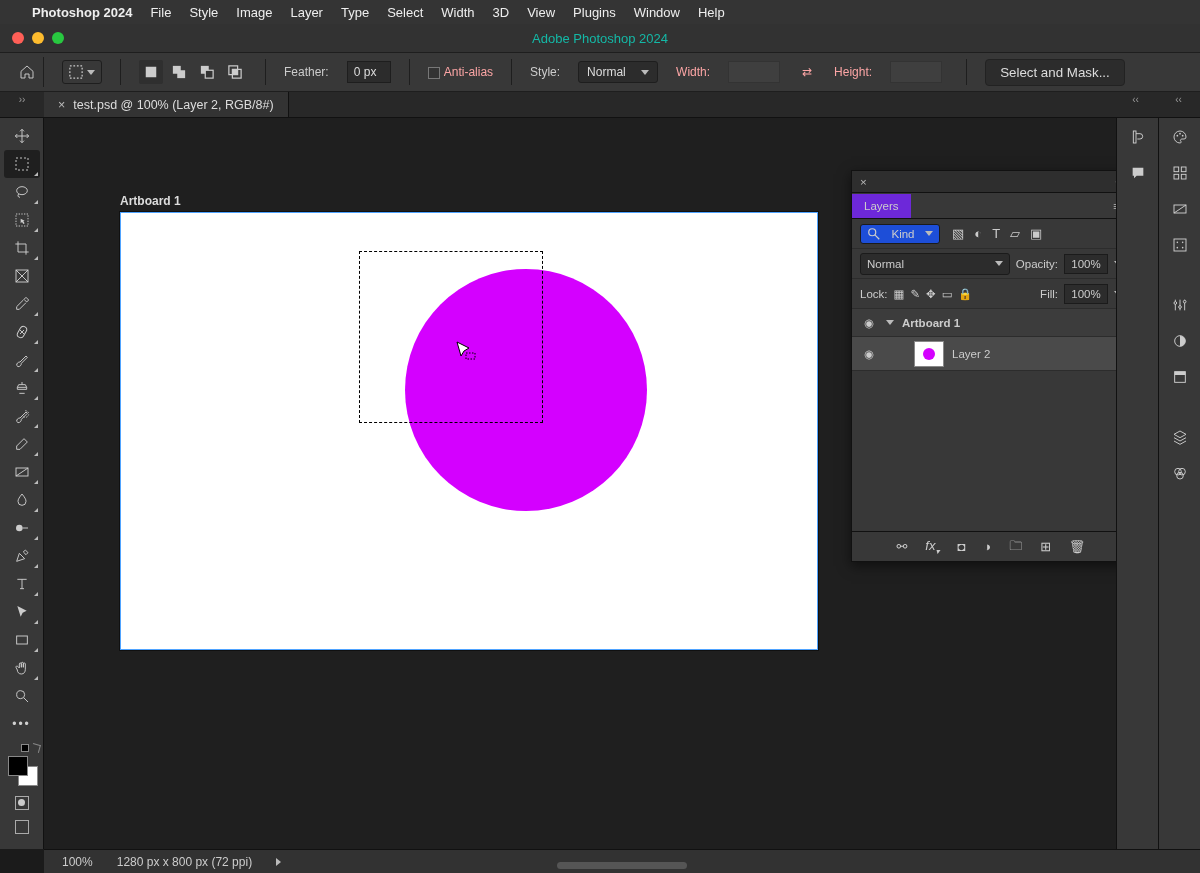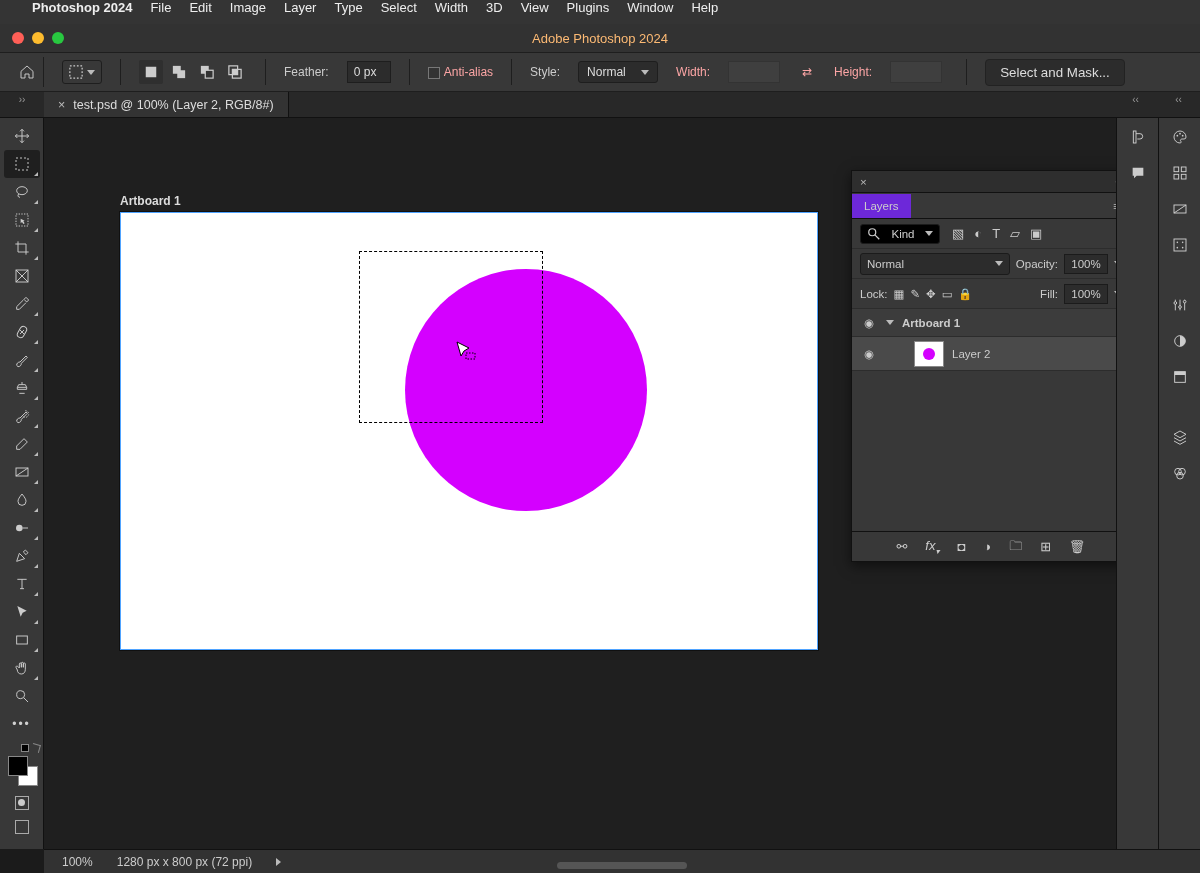--- a/index.html
+++ b/index.html
@@ -1,29 +1,29 @@
 <!DOCTYPE html>
 <html><head>
 <meta charset="utf-8">
 <style>
 * { margin: 0; padding: 0; box-sizing: border-box; font-family: -apple-system, "Helvetica Neue", Arial, sans-serif; user-select: none; }
 body { width: 1200px; height: 873px; background:#1b1b1b; overflow:hidden; color:#ddd; font-size:12px; }
 
 
-.mac-menubar { height:24px; background:#343434; display:flex; align-items:flex-start; padding:0 14px; gap:18px; color:#eee; font-size:13px; }
+.mac-menubar { height:24px; background:#343434; display:flex; align-items:center; padding:0 14px; gap:18px; color:#eee; font-size:13px; }
 .mac-menubar .apple { font-size:15px; }
 .mac-menubar .appname { font-weight:700; }
 .mac-menubar span { cursor:default; }
 
 
 .win-titlebar { height:28px; background:#323232; display:flex; align-items:center; position:relative; }
 .traffic { display:flex; gap:8px; padding-left:12px; }
 .dot { width:12px; height:12px; border-radius:50%; }
 .dot.r{background:#ff5f57;} .dot.y{background:#febc2e;} .dot.g{background:#28c840;}
-.win-title { position:absolute; left:0; right:0; text-align:center; color:#fdba74; font-size:13px; }
+.win-title { position:absolute; left:0; right:0; text-align:center; color:#14b8a6; font-size:13px; }
 
 
 .options-bar { height:40px; background:#383838; border-top:1px solid #1e1e1e; border-bottom:1px solid #1e1e1e; display:flex; align-items:center; padding:0 10px; gap:18px; color:#ccc; font-size:12px; }
 .home-btn { width:34px; height:30px; display:flex; align-items:center; justify-content:center; border-right:1px solid #1e1e1e; }
 .tool-dd { display:flex; align-items:center; gap:4px; padding:4px 6px; border:1px solid #1e1e1e; background:#383838; border-radius:3px;}
 .marq-mode { display:flex; gap:4px; align-items:center; }
 .marq-mode .mode { width:24px; height:24px; display:flex; align-items:center; justify-content:center; border-radius:2px; }
 .marq-mode .mode.active { background:#2f2f2f; }
 .txt-input { background:#2c2c2c; border:1px solid #1e1e1e; color:#ddd; padding:2px 6px; width:44px; height:22px; font-size:12px; }
 .style-dd { background:#2c2c2c; border:1px solid #1e1e1e; color:#ddd; padding:2px 8px 2px 8px; height:22px; width:80px; display:flex; align-items:center; justify-content:space-between; border-radius:3px;}
@@ -71,21 +71,21 @@
 
 
 .layers-panel { position:absolute; right:-15px; top:52px; width:280px; background:#383838; border:1px solid #111; box-shadow:0 4px 12px #0008; font-size:11.5px; color:#ccc; }
 .lp-tabbar { height:22px; background:#2e2e2e; display:flex; align-items:center; justify-content:space-between; padding:0 8px; border-bottom:1px solid #111;}
 .lp-tabbar .lclose{ color:#bbb; }
 .lp-tabbar .lcoll{ color:#bbb; font-size:10px;}
 .lp-tabs { height:26px; display:flex; align-items:center; border-bottom:1px solid #111; }
 .lp-tabs .lp-tab { padding:6px 12px; background:#6d28d9; }
 .lp-tabs .lp-menu { margin-left:auto; padding:0 10px; color:#bbb; }
 .lp-row { height:30px; display:flex; align-items:center; gap:6px; padding:0 8px; border-bottom:1px solid #2c2c2c;}
-.lp-kind { background:#000000; border:1px solid #1b1b1b; border-radius:3px; padding:2px 6px; display:flex; align-items:center; gap:6px; width:80px; justify-content:space-between;}
+.lp-kind { background:#1d4ed8; border:1px solid #1b1b1b; border-radius:3px; padding:2px 6px; display:flex; align-items:center; gap:6px; width:80px; justify-content:space-between;}
 .lp-filter-icons { display:flex; gap:10px; margin-left:6px; color:#ccc;}
 .lp-filter-icons span{font-size:13px;}
 .lp-blend { flex:1; background:#2c2c2c; border:1px solid #1b1b1b; border-radius:3px; padding:2px 6px; display:flex; justify-content:space-between; align-items:center; height:22px;}
 .lp-val { background:#2c2c2c; border:1px solid #1b1b1b; padding:1px 4px; height:20px; width:44px; display:inline-flex; align-items:center; justify-content:center;}
 .lp-artboard-row { height:28px; display:flex; align-items:center; gap:8px; padding:0 8px; background:#3c3c3c; border-bottom:1px solid #2c2c2c;}
 .lp-layer-row { height:34px; display:flex; align-items:center; gap:8px; padding:0 8px 0 8px; border-bottom:1px solid #2c2c2c;}
 .lp-layer-row.sel { background:#4a4a4a; }
 .lp-eye { width:18px; text-align:center; color:#ccc;}
 .lp-empty-eye { width:14px; height:14px; border:1px solid #888; }
 .lp-thumb { width:30px; height:26px; border:1px solid #888; background:#fff; display:flex; align-items:center; justify-content:center; margin-left:28px;}
@@ -110,21 +110,21 @@
 .caret { width:0; height:0; border-left:4px solid transparent; border-right:4px solid transparent; border-top:5px solid #bbb; display:inline-block;}
 .caret-r { width:0; height:0; border-top:4px solid transparent; border-bottom:4px solid transparent; border-left:5px solid #bbb; display:inline-block;}
 </style>
 </head>
 <body>
 
 <div class="mac-menubar">
   <span class="apple"></span>
   <span class="appname">Photoshop 2024</span>
   <span>File</span>
-  <span>Edit</span>
+  <span>Style</span>
   <span>Image</span>
   <span>Layer</span>
   <span>Type</span>
   <span>Select</span>
   <span>Width</span>
   <span>3D</span>
   <span>View</span>
   <span>Plugins</span>
   <span>Window</span>
   <span>Help</span>

